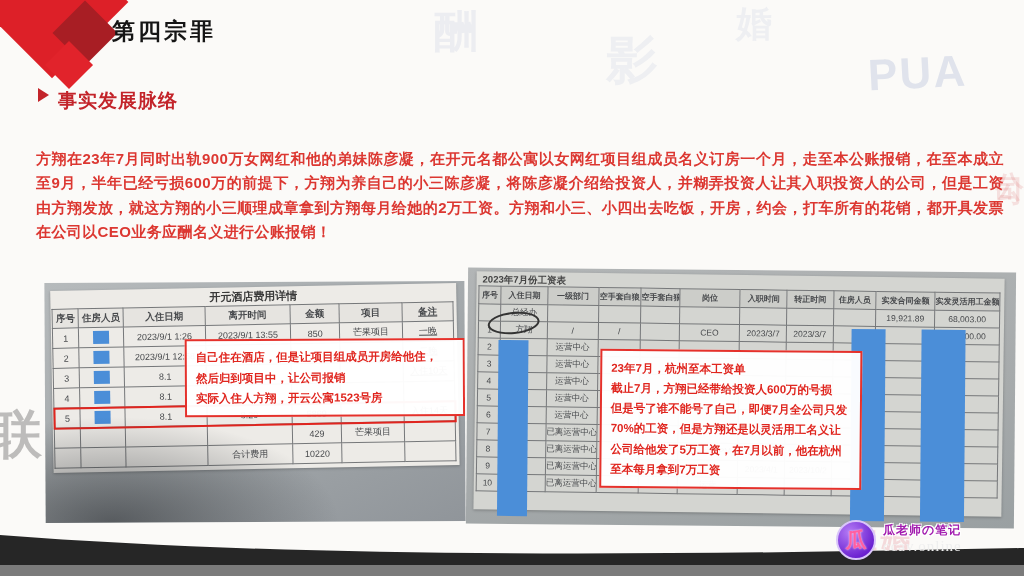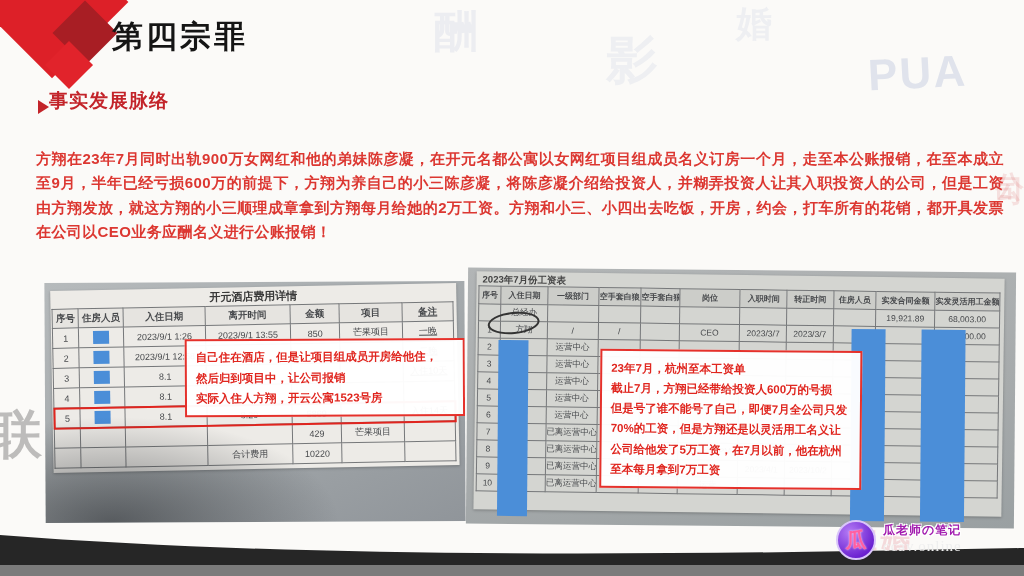--- a/index.html
+++ b/index.html
@@ -16,24 +16,24 @@
   .bg-vred { left:988px; top:148px; font-size:30px; color:rgba(205,55,55,.13); writing-mode:vertical-rl; letter-spacing:6px; }
   .bg-lian { left:-10px; top:400px; font-size:52px; color:rgba(45,45,48,.30); }
   .bg-lihun { left:850px; top:524px; font-size:30px; color:rgba(215,70,90,.18); }
 
   
   .deco { position:absolute; }
   .diamond-big { left:-2px; top:-52px; width:108px; height:108px; background:#dd2028; transform:rotate(45deg); }
   .diamond-dark { left:62px; top:10px; width:46px; height:46px; background:#a81e24; transform:rotate(45deg); }
   .diamond-small { left:52px; top:48px; width:34px; height:34px; background:#e1232b; transform:rotate(45deg); }
 
-  .page-title { position:absolute; left:112px; top:16px; font-size:31px; font-weight:900; color:#151515; letter-spacing:3px; }
+  .page-title { position:absolute; left:112px; top:16px; font-size:23px; font-weight:900; color:#151515; letter-spacing:3px; }
   .header-right { position:absolute; left:522px; top:20px; width:500px; font-size:19.5px; line-height:1.38; font-weight:800; color:#3e3e3e; }
 
-  .section-header { position:absolute; left:38px; top:88px; display:flex; align-items:flex-end; }
+  .section-header { position:absolute; left:38px; top:88px; display:flex; align-items:flex-start; gap:9px; }
   .section-arrow { width:0; height:0; border-left:11px solid #c3242a; border-top:7px solid transparent; border-bottom:7px solid transparent; }
   .section-label { font-size:19px; font-weight:800; color:#c3242a; letter-spacing:1px; }
 
   .body-paragraph { position:absolute; left:36px; top:147px; width:968px; font-size:15px; font-weight:700; color:#dc3731; line-height:1.62; text-align:justify; letter-spacing:.4px; }
 
   
   .photo { position:absolute; overflow:hidden; }
   .photo-hotel { left:45px; top:282px; width:420px; height:240px; background:linear-gradient(155deg,#b6babc 0%,#a2a7aa 55%,#90959a 100%); transform:rotate(-.3deg); }
   .photo-payroll { left:467px; top:270px; width:548px; height:256px; background:linear-gradient(170deg,#b2b5b6 0%,#a6aaab 60%,#9aa0a2 100%); transform:rotate(.5deg); }
   .hand-shadow { position:absolute; left:0; bottom:0; width:72%; height:46%; background:radial-gradient(ellipse at 22% 100%, rgba(35,38,42,.58), rgba(35,38,42,0) 68%); }

